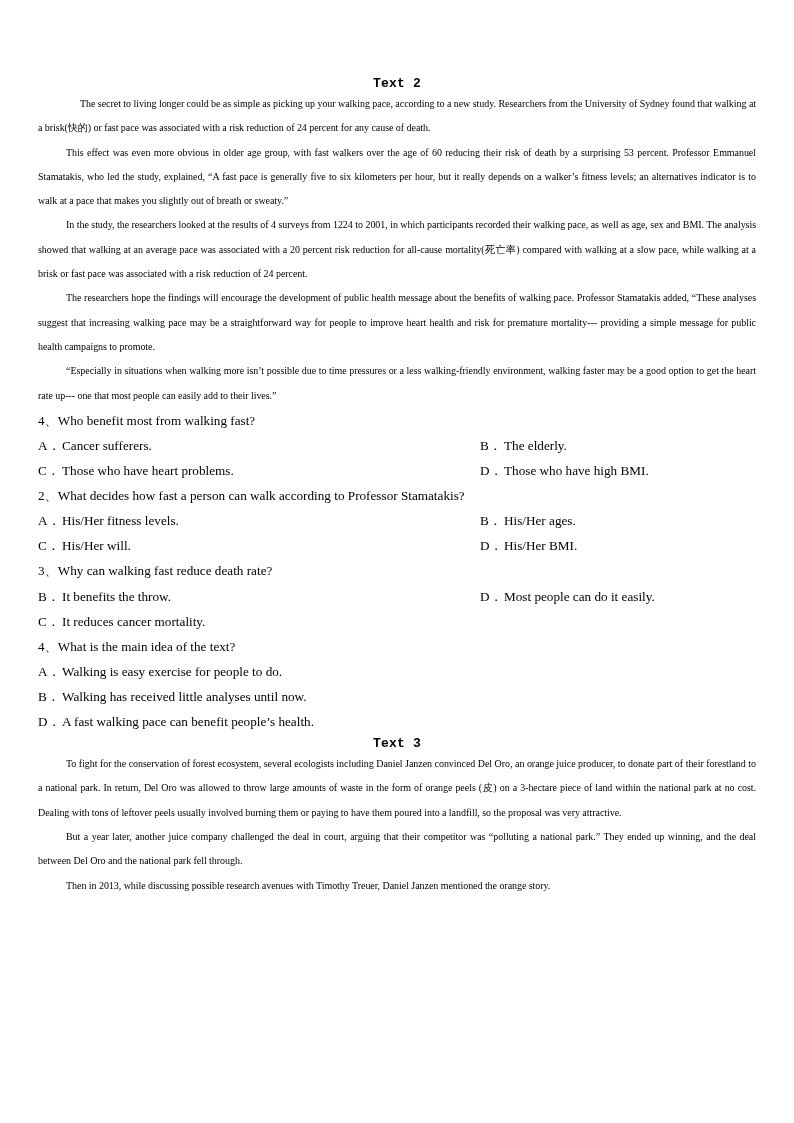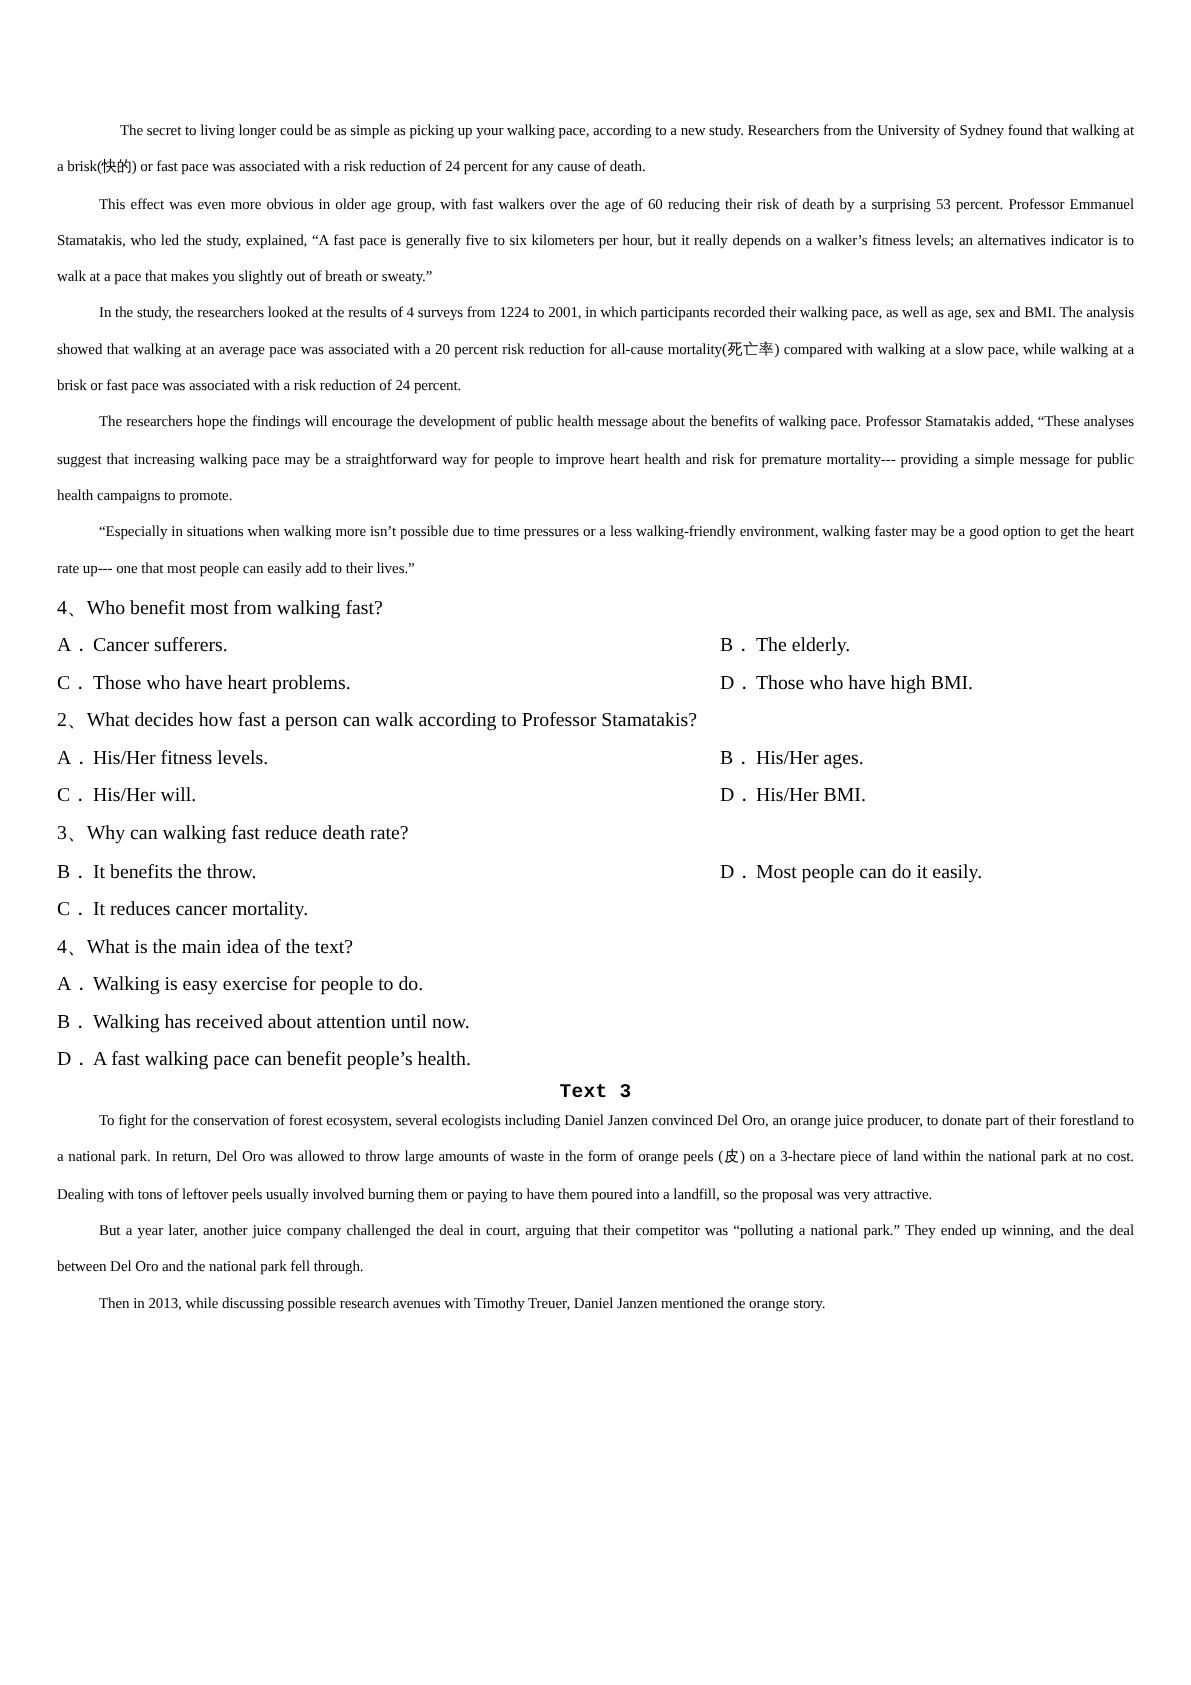--- a/index.html
+++ b/index.html
@@ -17,20 +17,21 @@
   .opt.full { width: 700px; }
   .opt .letter { display: inline-block; width: 24px; }
   .text3-title { margin-top: 2px; }
 </style>
 </head>
 <body>
 
 <div class="page">
 
   <section>
+    <h2 class="title">Text 2</h2>
     <p class="para first">The secret to living longer could be as simple as picking up your walking pace, according to a new study. Researchers from the University of Sydney found that walking at a brisk(快的) or fast pace was associated with a risk reduction of 24 percent for any cause of death.</p>
     <p class="para">This effect was even more obvious in older age group, with fast walkers over the age of 60 reducing their risk of death by a surprising 53 percent. Professor Emmanuel Stamatakis, who led the study, explained, “A fast pace is generally five to six kilometers per hour, but it really depends on a walker’s fitness levels; an alternatives indicator is to walk at a pace that makes you slightly out of breath or sweaty.”</p>
     <p class="para">In the study, the researchers looked at the results of 4 surveys from 1224 to 2001, in which participants recorded their walking pace, as well as age, sex and BMI. The analysis showed that walking at an average pace was associated with a 20 percent risk reduction for all-cause mortality(死亡率) compared with walking at a slow pace, while walking at a brisk or fast pace was associated with a risk reduction of 24 percent.</p>
     <p class="para">The researchers hope the findings will encourage the development of public health message about the benefits of walking pace. Professor Stamatakis added, “These analyses suggest that increasing walking pace may be a straightforward way for people to improve heart health and risk for premature mortality--- providing a simple message for public health campaigns to promote.</p>
     <p class="para">“Especially in situations when walking more isn’t possible due to time pressures or a less walking-friendly environment, walking faster may be a good option to get the heart rate up--- one that most people can easily add to their lives.”</p>
 
     <div>
       <p class="q">4、Who benefit most from walking fast?</p>
       <div class="opts">
         <div class="opt"><span class="letter">A．</span><span>Cancer sufferers.</span></div>
@@ -56,21 +57,21 @@
         <div class="opt"><span class="letter">B．</span><span>It benefits the throw.</span></div>
         <div class="opt"><span class="letter">D．</span><span>Most people can do it easily.</span></div>
         <div class="opt"><span class="letter">C．</span><span>It reduces cancer mortality.</span></div>
       </div>
     </div>
 
     <div>
       <p class="q">4、What is the main idea of the text?</p>
       <div class="opts">
         <div class="opt full"><span class="letter">A．</span><span>Walking is easy exercise for people to do.</span></div>
-        <div class="opt full"><span class="letter">B．</span><span>Walking has received about attention until now.</span></div>
+        <div class="opt full"><span class="letter">B．</span><span>Walking has received little analyses until now.</span></div>
         <div class="opt full"><span class="letter">D．</span><span>A fast walking pace can benefit people’s health.</span></div>
       </div>
     </div>
   </section>
 
   <section>
     <h2 class="title text3-title">Text 3</h2>
     <p class="para">To fight for the conservation of forest ecosystem, several ecologists including Daniel Janzen convinced Del Oro, an orange juice producer, to donate part of their forestland to a national park. In return, Del Oro was allowed to throw large amounts of waste in the form of orange peels (皮) on a 3-hectare piece of land within the national park at no cost. Dealing with tons of leftover peels usually involved burning them or paying to have them poured into a landfill, so the proposal was very attractive.</p>
     <p class="para">But a year later, another juice company challenged the deal in court, arguing that their competitor was “polluting a national park.” They ended up winning, and the deal between Del Oro and the national park fell through.</p>
     <p class="para">Then in 2013, while discussing possible research avenues with Timothy Treuer, Daniel Janzen mentioned the orange story.</p>

